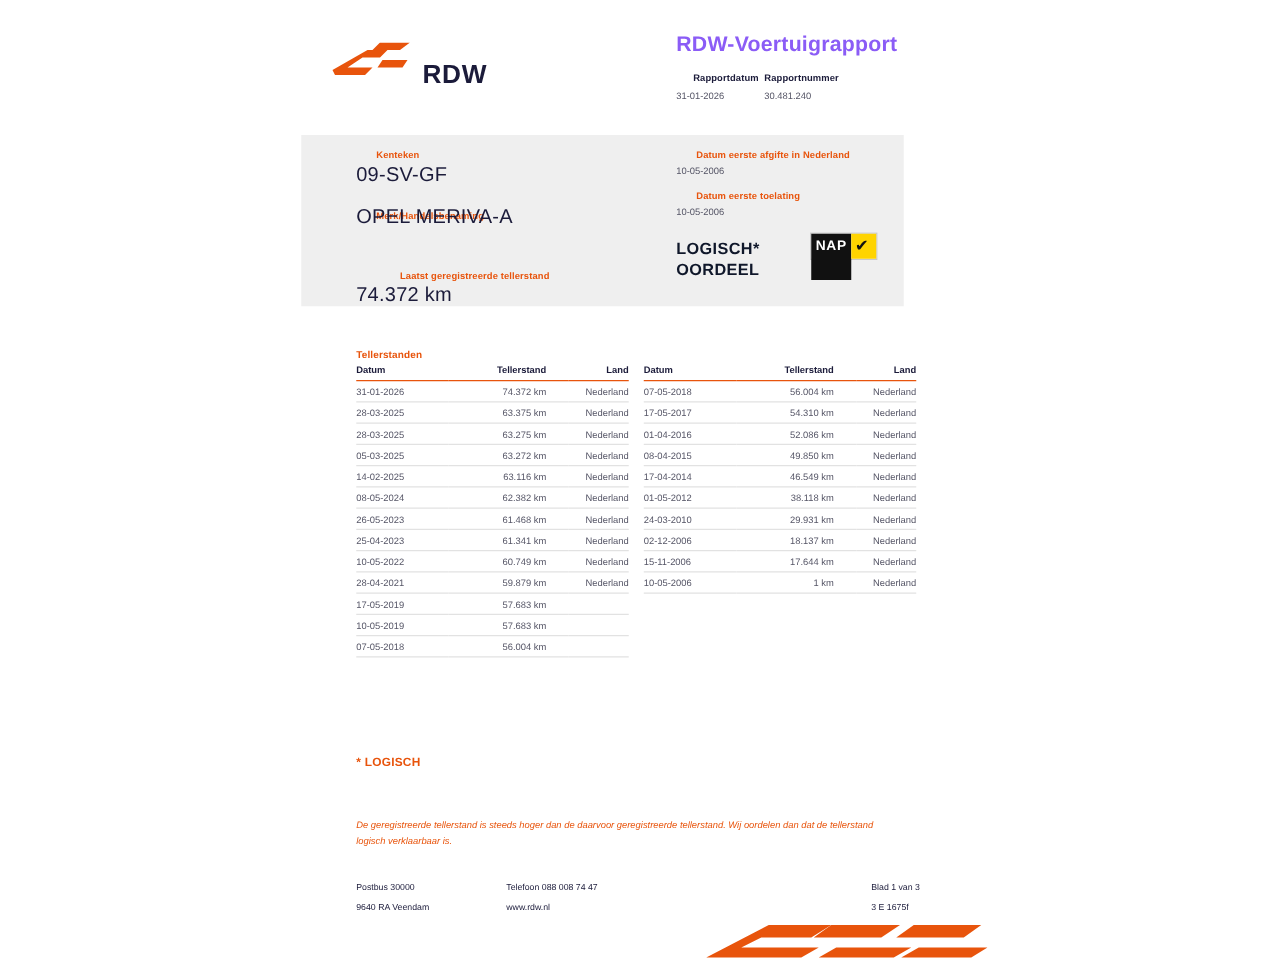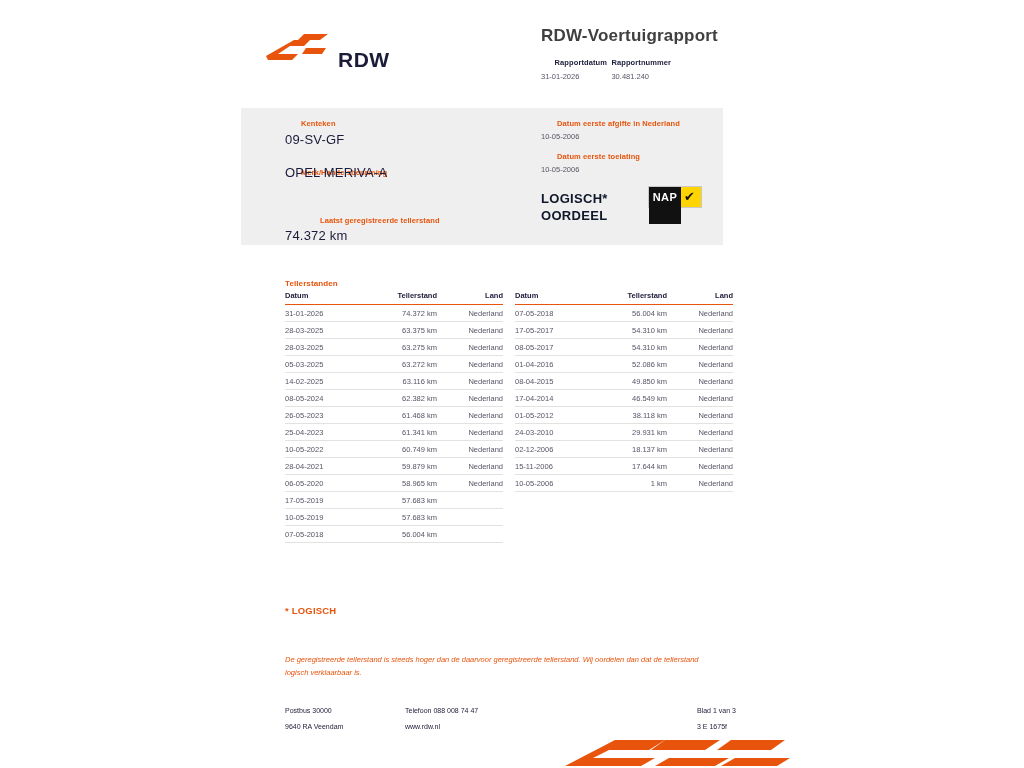--- a/index.html
+++ b/index.html
@@ -46,21 +46,21 @@
     letter-spacing: 0.5px;
     color: #1b1b3a;
   }
 
   .report-title {
     position: absolute;
     left: 541px;
     top: 26px;
     font-size: 17px;
     font-weight: bold;
-    color: #404040;
+    color: #8b5cf6;
     letter-spacing: 0.2px;
   }
   .meta-row {
     position: absolute;
     left: 541px;
     top: 58px;
     width: 300px;
   }
   .meta-col {
     display: inline-block;
@@ -94,21 +94,21 @@
   .p-label {
     position: absolute;
     font-size: 7.5px;
     font-weight: bold;
     color: #e8540c;
     letter-spacing: 0.1px;
     padding-left: 16px;
   }
   .p-value {
     position: absolute;
-    font-size: 13px;
+    font-size: 16px;
     color: #1b1b3a;
     letter-spacing: 0.2px;
   }
   .p-small {
     position: absolute;
     font-size: 7.5px;
     color: #555566;
   }
   .judgement {
     position: absolute;
@@ -349,25 +349,20 @@
           <td class="c-date">10-05-2022</td>
           <td class="c-mile">60.749 km</td>
           <td class="c-land">Nederland</td>
         </tr>
         <tr>
           <td class="c-date">28-04-2021</td>
           <td class="c-mile">59.879 km</td>
           <td class="c-land">Nederland</td>
         </tr>
         <tr>
-          <td class="c-date">06-05-2020</td>
-          <td class="c-mile">58.965 km</td>
-          <td class="c-land">Nederland</td>
-        </tr>
-        <tr>
           <td class="c-date">17-05-2019</td>
           <td class="c-mile">57.683 km</td>
           <td class="c-land"></td>
         </tr>
         <tr>
           <td class="c-date">10-05-2019</td>
           <td class="c-mile">57.683 km</td>
           <td class="c-land"></td>
         </tr>
         <tr>
@@ -391,25 +386,20 @@
           <td class="c-date">07-05-2018</td>
           <td class="c-mile">56.004 km</td>
           <td class="c-land">Nederland</td>
         </tr>
         <tr>
           <td class="c-date">17-05-2017</td>
           <td class="c-mile">54.310 km</td>
           <td class="c-land">Nederland</td>
         </tr>
         <tr>
-          <td class="c-date">08-05-2017</td>
-          <td class="c-mile">54.310 km</td>
-          <td class="c-land">Nederland</td>
-        </tr>
-        <tr>
           <td class="c-date">01-04-2016</td>
           <td class="c-mile">52.086 km</td>
           <td class="c-land">Nederland</td>
         </tr>
         <tr>
           <td class="c-date">08-04-2015</td>
           <td class="c-mile">49.850 km</td>
           <td class="c-land">Nederland</td>
         </tr>
         <tr>

